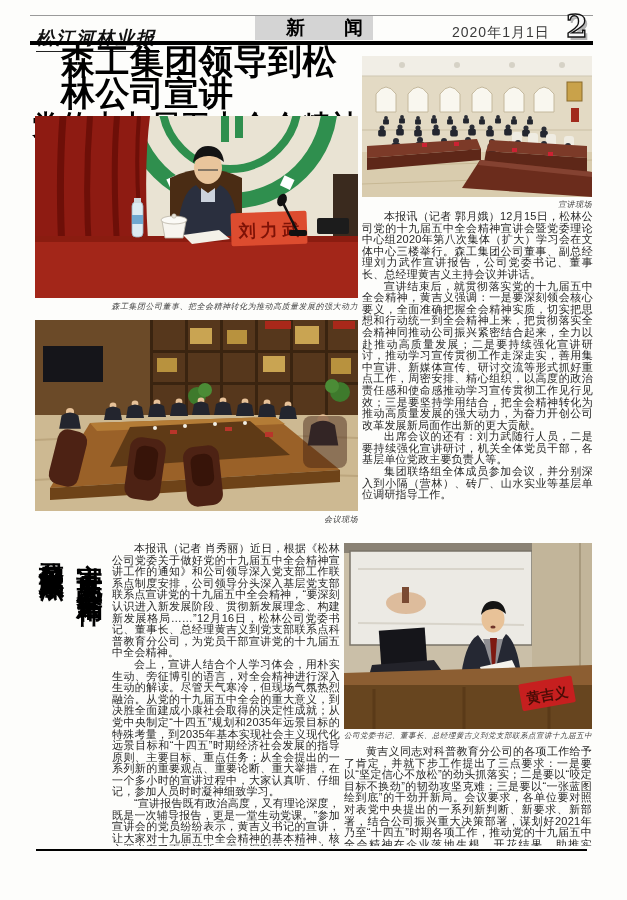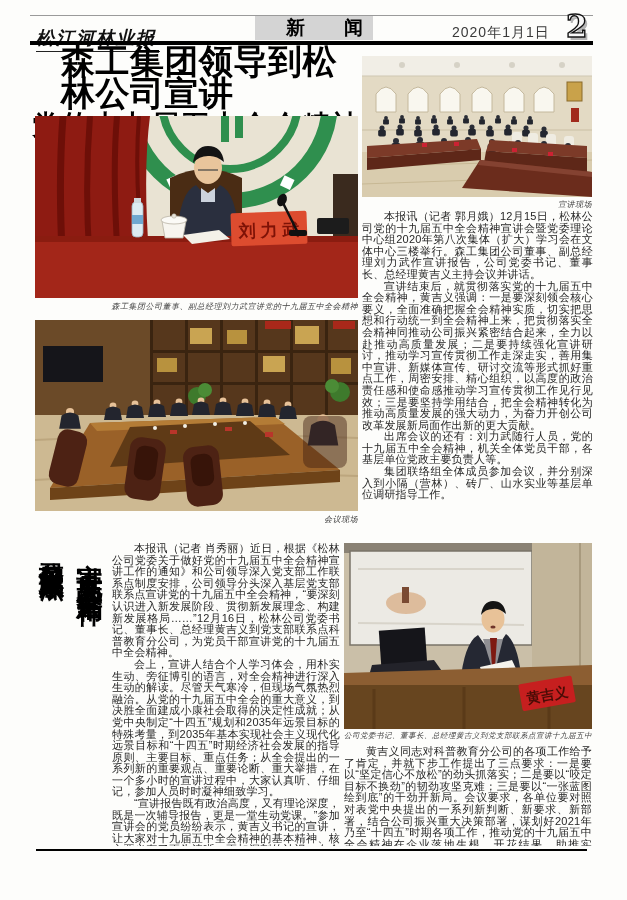--- a/index.html
+++ b/index.html
@@ -185,21 +185,21 @@
         <text x="234" y="120" font-size="17" font-weight="bold" fill="#7e1206" text-anchor="middle" font-family="Liberation Sans, sans-serif">刘 力 武</text>
       </g>
       <g>
         <rect x="254" y="114" width="18" height="6" rx="2" fill="#111"></rect>
         <line x1="262" y1="115" x2="248" y2="87" stroke="#111" stroke-width="2.5"></line>
         <ellipse cx="247" cy="84" rx="4.5" ry="6.5" fill="#111" transform="rotate(25 247 84)"></ellipse>
       </g>
       <rect x="282" y="102" width="32" height="16" rx="2" fill="#1c1c1c"></rect>
     </svg>
   </div>
-  <div class="abs caption" style="left:35px;top:301px;width:323px;">森工集团公司董事、副总经理刘力武宣讲党的十九届五中全会精神</div>
+  <div class="abs caption" style="left:35px;top:301px;width:323px;">森工集团公司董事、把全会精神转化为推动高质量发展的强大动力</div>
 
   <div class="abs photo" style="left:35px;top:320px;width:323px;height:191px;">
     <svg viewBox="0 0 323 191" width="323" height="191">
       <rect width="323" height="95" fill="#6b4a28"></rect>
       <rect x="8" y="26" width="60" height="36" fill="#15151a"></rect>
       <g>
         <rect x="115" width="208" height="95" fill="#56371c"></rect>
         <rect x="115" width="3" height="95" fill="#3a2410"></rect>
           <rect x="150" width="3" height="95" fill="#3a2410"></rect>
         <rect x="185" width="3" height="95" fill="#3a2410"></rect>
@@ -267,21 +267,21 @@
         <rect x="157" y="134" width="22" height="32" rx="8" fill="#371409" transform="rotate(-6 168 156)"></rect>
         <rect x="18" y="110" width="30" height="56" rx="10" fill="#4d2214" transform="rotate(14 33 138)"></rect>
       </g>
     </svg>
   </div>
   <div class="abs caption" style="left:35px;top:514px;width:323px;">会议现场</div>
 
   <div class="abs bodytext" style="left:362px;top:211px;width:231px;height:330px;">
       <p>本报讯（记者 郭月娥）12月15日，松林公司党的十九届五中全会精神宣讲会暨党委理论中心组2020年第八次集体（扩大）学习会在文体中心三楼举行。森工集团公司董事、副总经理刘力武作宣讲报告，公司党委书记、董事长、总经理黄吉义主持会议并讲话。</p>
       <p>宣讲结束后，就贯彻落实党的十九届五中全会精神，黄吉义强调：一是要深刻领会核心要义，全面准确把握全会精神实质，切实把思想和行动统一到全会精神上来，把贯彻落实全会精神同推动公司振兴紧密结合起来，全力以赴推动高质量发展；二是要持续强化宣讲研讨，推动学习宣传贯彻工作走深走实，善用集中宣讲、新媒体宣传、研讨交流等形式抓好重点工作，周密安排、精心组织，以高度的政治责任感和使命感推动学习宣传贯彻工作见行见效；三是要坚持学用结合，把全会精神转化为推动高质量发展的强大动力，为奋力开创公司改革发展新局面作出新的更大贡献。</p>
-      <p>出席会议的还有：刘力武随行人员，党的十九届五中全会精神，机关全体党员干部，各基层单位党政主要负责人等。</p>
+      <p>出席会议的还有：刘力武随行人员，二是要持续强化宣讲研讨，机关全体党员干部，各基层单位党政主要负责人等。</p>
       <p>集团联络组全体成员参加会议，并分别深入到小隔（营林）、砖厂、山水实业等基层单位调研指导工作。</p>
     </div>
 
   <div class="abs" id="headline2">
     <div class="v1">宣讲十九届五中全会精神</div>
     <div class="v2">公司领导深入党支部联系点</div>
   </div>
 
   <div class="abs bodytext" style="left:112px;top:543px;width:228px;height:303px;">
       <p>本报讯（记者 肖秀丽）近日，根据《松林公司党委关于做好党的十九届五中全会精神宣讲工作的通知》和公司领导深入党支部工作联系点制度安排，公司领导分头深入基层党支部联系点宣讲党的十九届五中全会精神，“要深刻认识进入新发展阶段、贯彻新发展理念、构建新发展格局……”12月16日，松林公司党委书记、董事长、总经理黄吉义到党支部联系点科普教育分公司，为党员干部宣讲党的十九届五中全会精神。</p>

